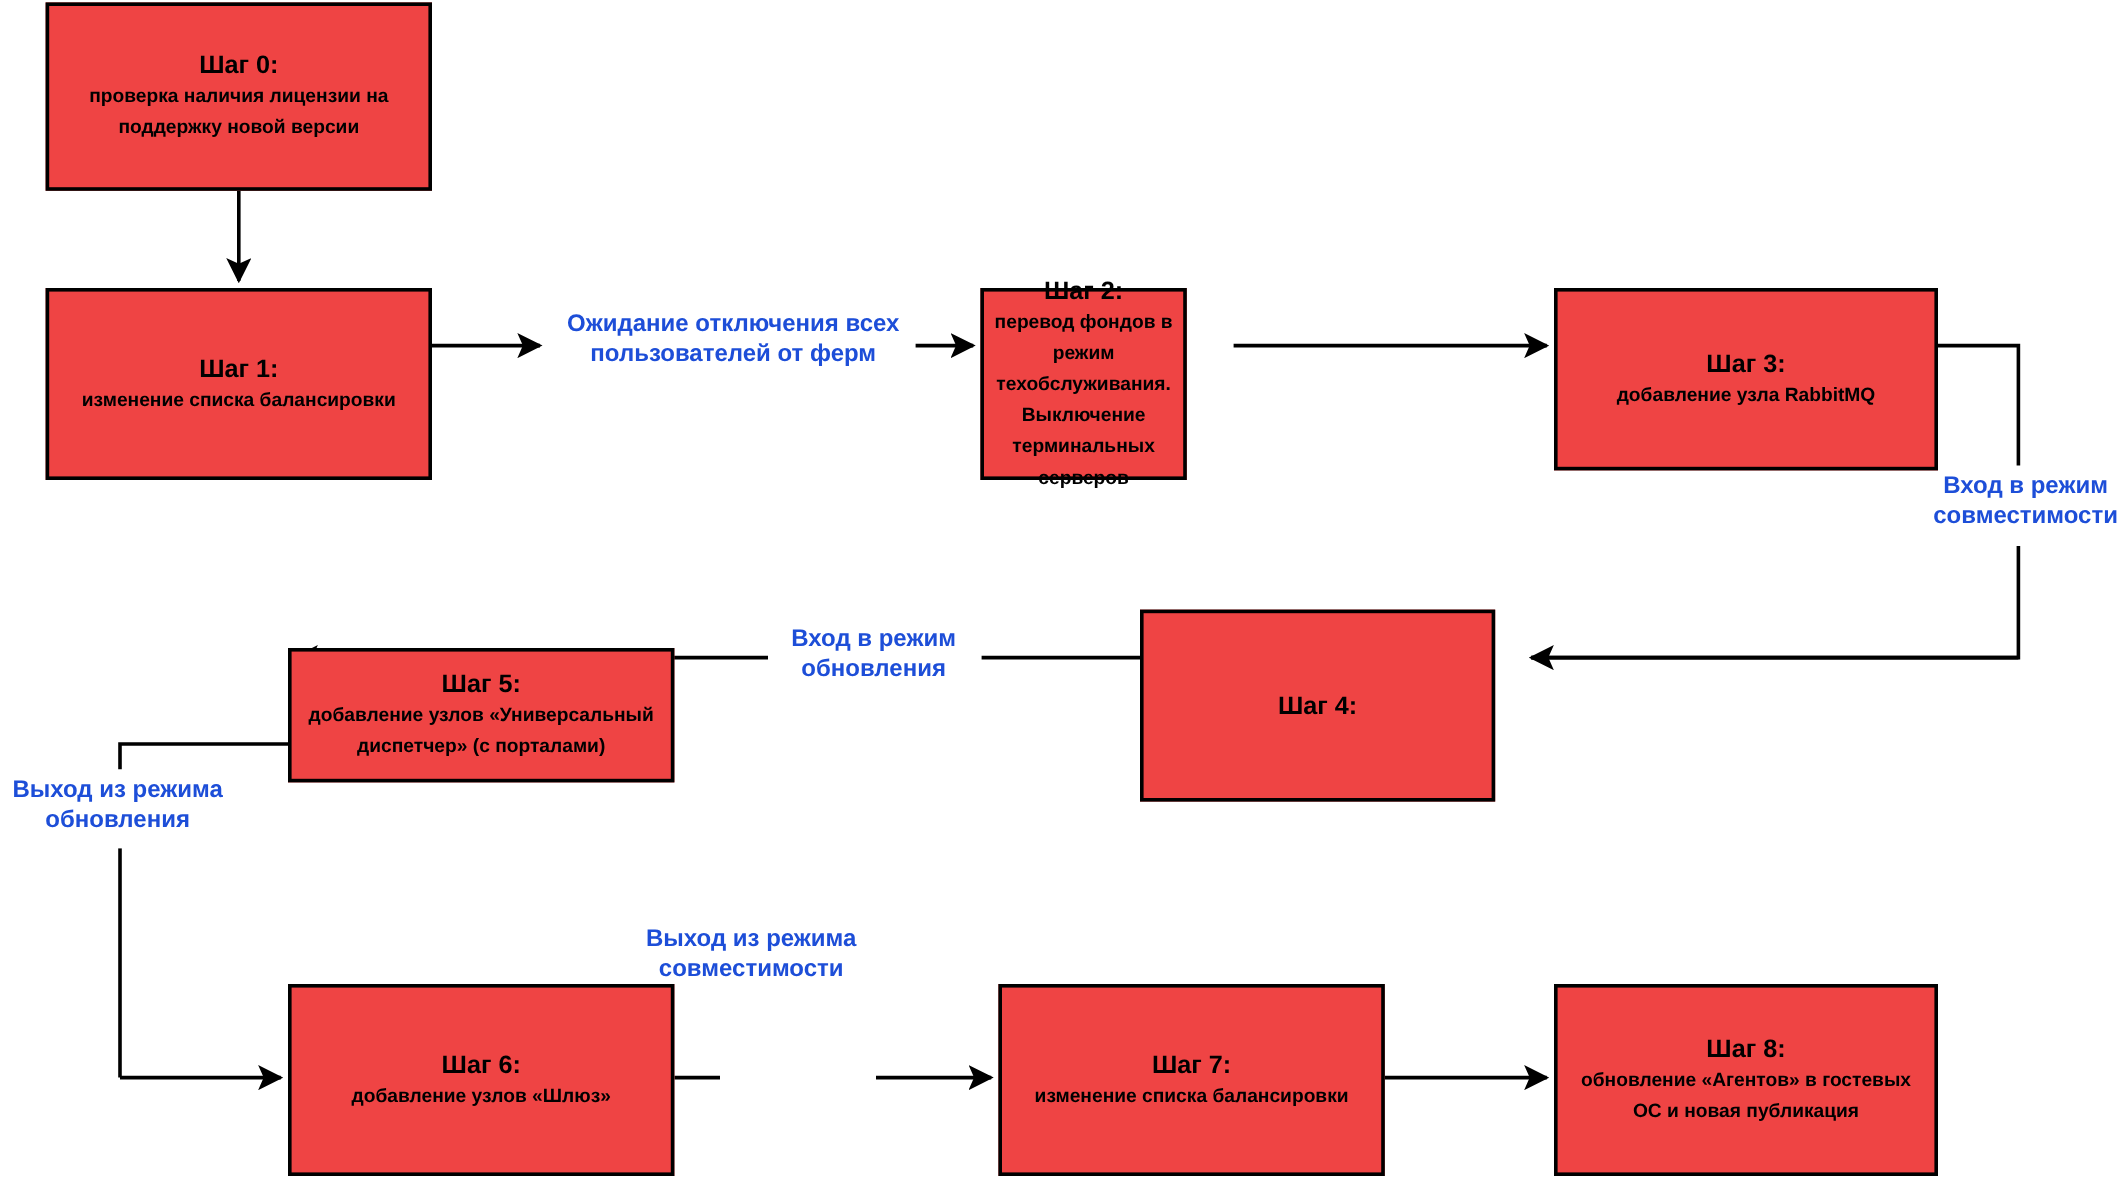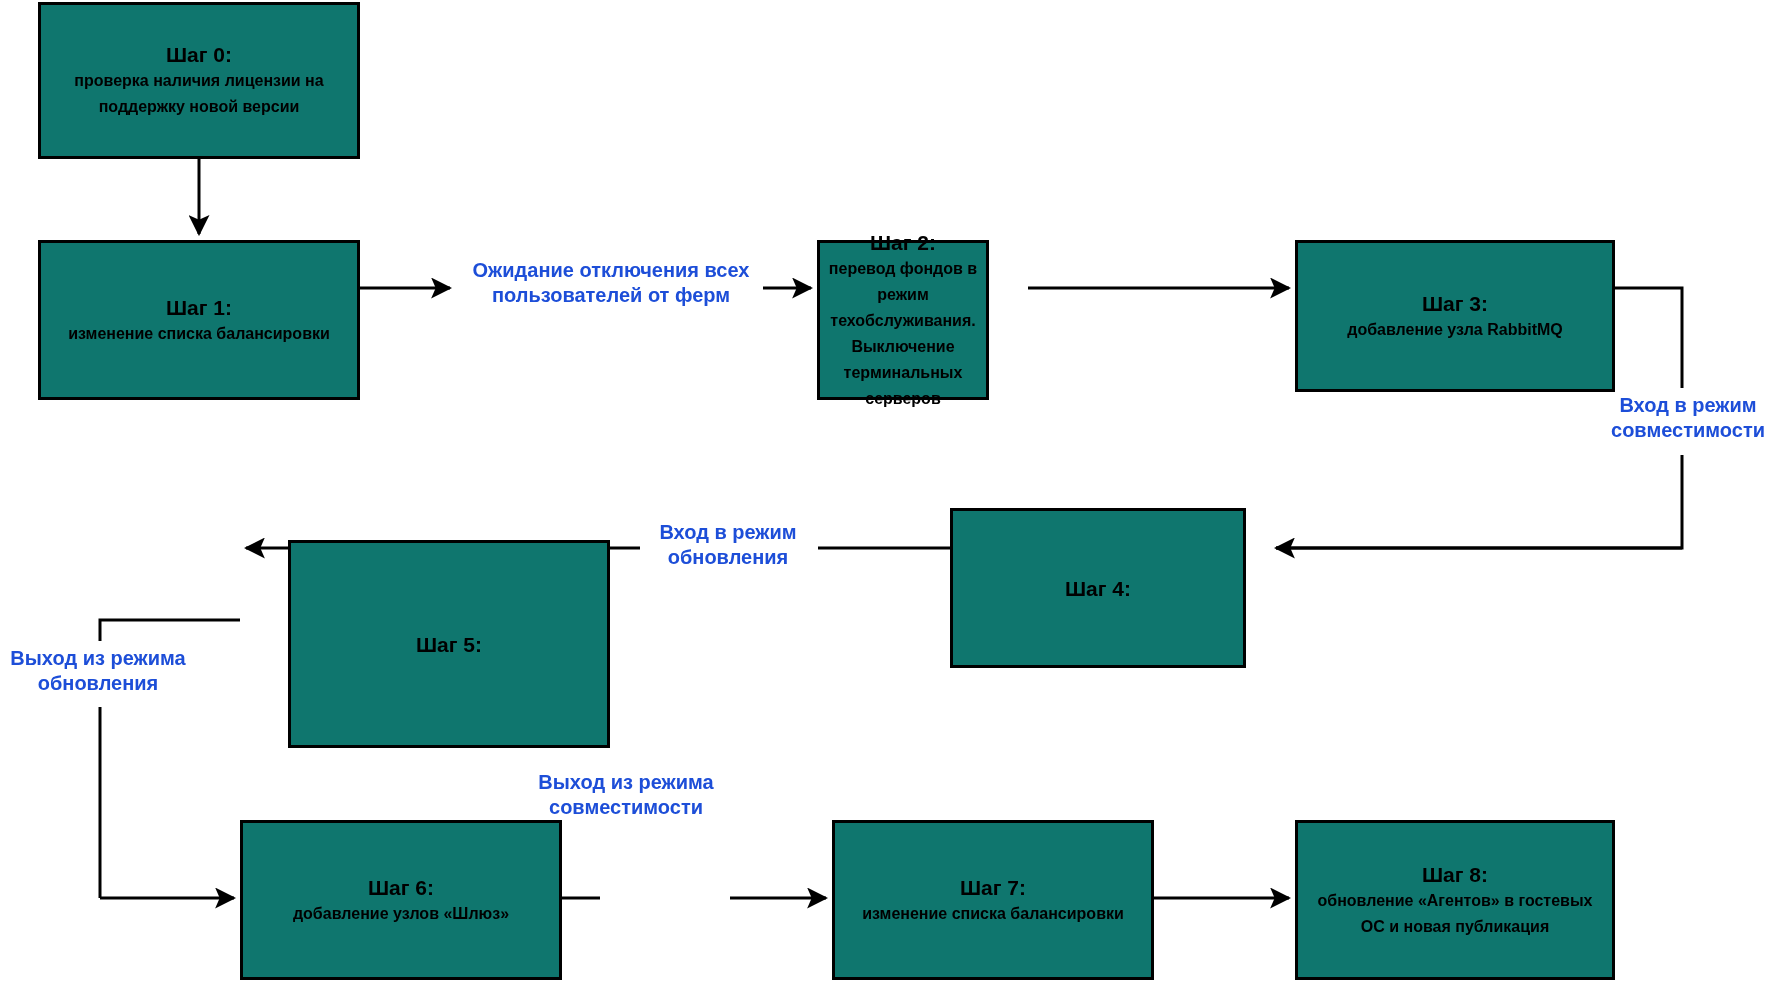--- a/index.html
+++ b/index.html
@@ -20,21 +20,21 @@
     left: 0;
     top: 0;
     width: 1772px;
     height: 982px;
     pointer-events: none;
   }
   .node {
     position: absolute;
     box-sizing: border-box;
     border: 3px solid #000000;
-    background: #0f766e;
+    background: #ef4444;
     display: flex;
     flex-direction: column;
     align-items: center;
     justify-content: center;
     text-align: center;
     color: #000000;
     font-family: "Liberation Sans", sans-serif;
     font-size: 21px;
     line-height: 26px;
     padding: 2px 6px;
@@ -146,22 +146,25 @@
 
   <div class="node" id="n3" style="left: 1295px; top: 240px; width: 320px; height: 152px;">
     <div class="title">Шаг 3:</div>
     <div class="body">добавление узла RabbitMQ</div>
   </div>
 
   <div class="node" id="n4" style="left: 950px; top: 508px; width: 296px; height: 160px;">
     <div class="title">Шаг 4:</div>
   </div>
 
-  <div class="node" id="n5" style="left: 240px; top: 540px; width: 322px; height: 208px; margin-left: 48px;">
+  <div class="node" id="n5" style="left: 240px; top: 540px; width: 322px; height: 112px;">
     <div class="title">Шаг 5:</div>
+    <div class="body">добавление
+узлов «Универсальный
+диспетчер» (с порталами)</div>
   </div>
 
   <div class="node" id="n6" style="left: 240px; top: 820px; width: 322px; height: 160px;">
     <div class="title">Шаг 6:</div>
     <div class="body">добавление узлов «Шлюз»</div>
   </div>
 
   <div class="node" id="n7" style="left: 832px; top: 820px; width: 322px; height: 160px;">
     <div class="title">Шаг 7:</div>
     <div class="body">изменение списка

